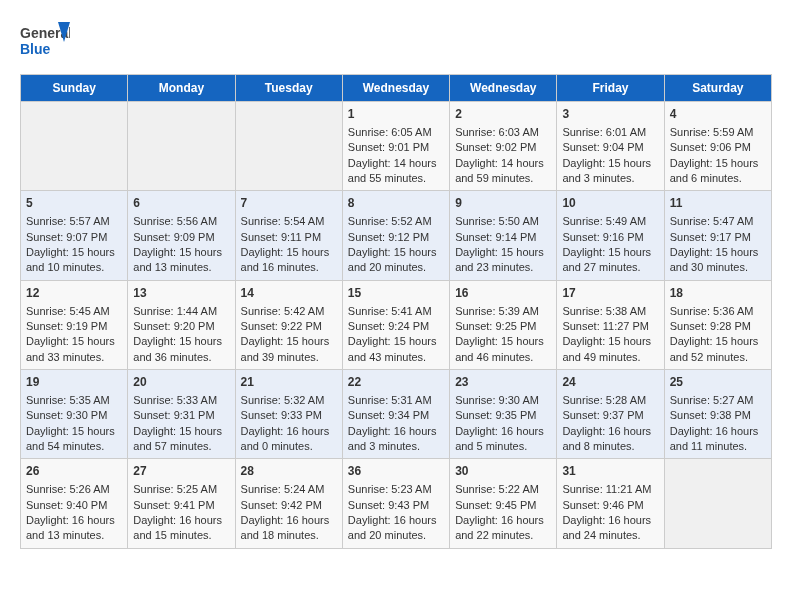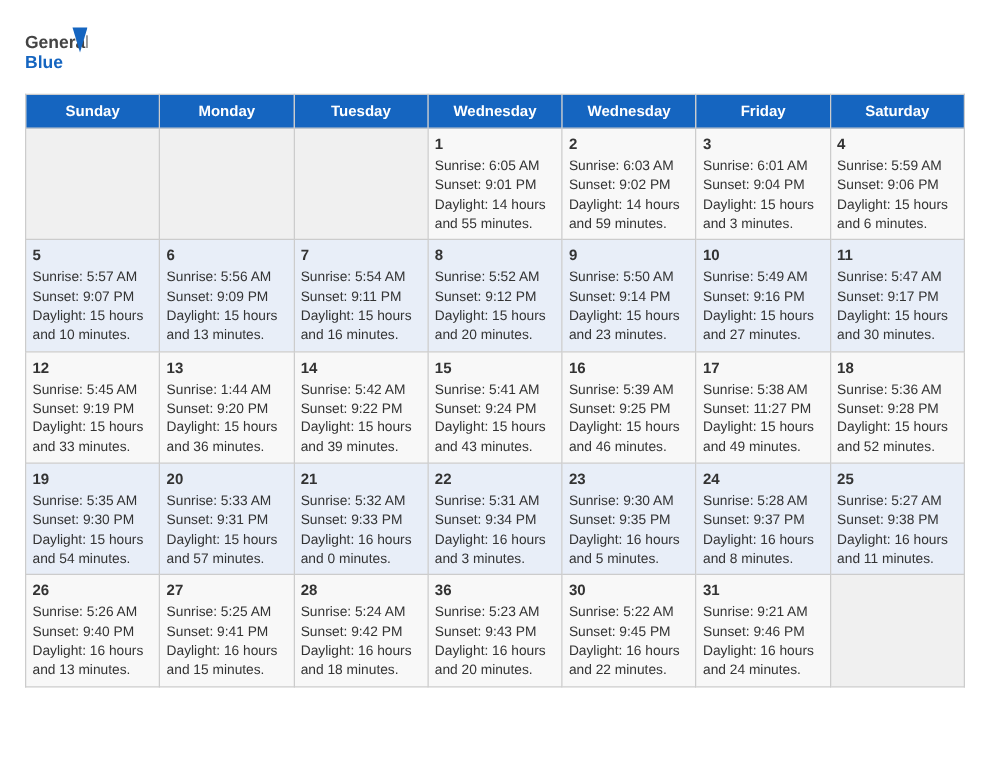--- a/index.html
+++ b/index.html
@@ -320,21 +320,21 @@
         </td>
         <td>
           <span class="day-number">30</span>
           <div>Sunrise: 5:22 AM</div>
           <div>Sunset: 9:45 PM</div>
           <div>Daylight: 16 hours</div>
           <div>and 22 minutes.</div>
         </td>
         <td>
           <span class="day-number">31</span>
-          <div>Sunrise: 9:21 AM</div>
+          <div>Sunrise: 11:21 AM</div>
           <div>Sunset: 9:46 PM</div>
           <div>Daylight: 16 hours</div>
           <div>and 24 minutes.</div>
         </td>
         <td class="empty-cell"></td>
       </tr>
     </tbody>
 </table>
 
 </body></html>

